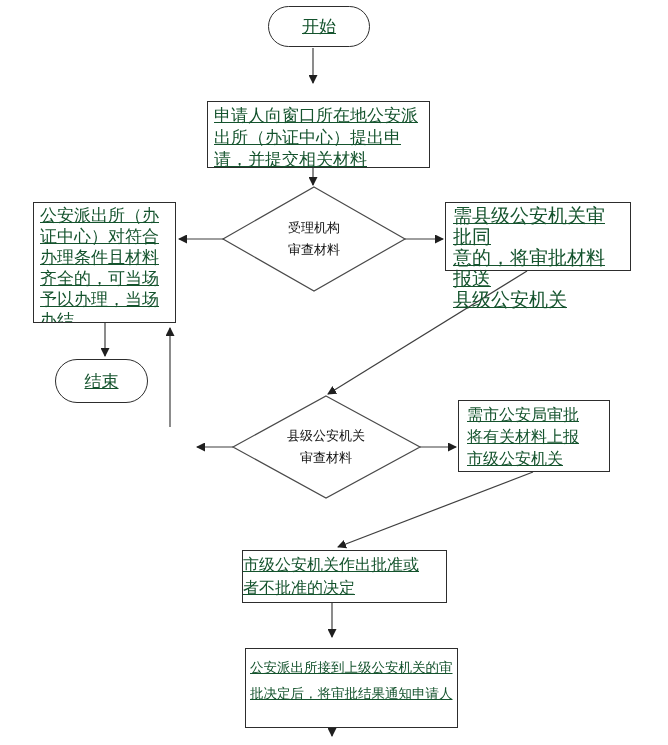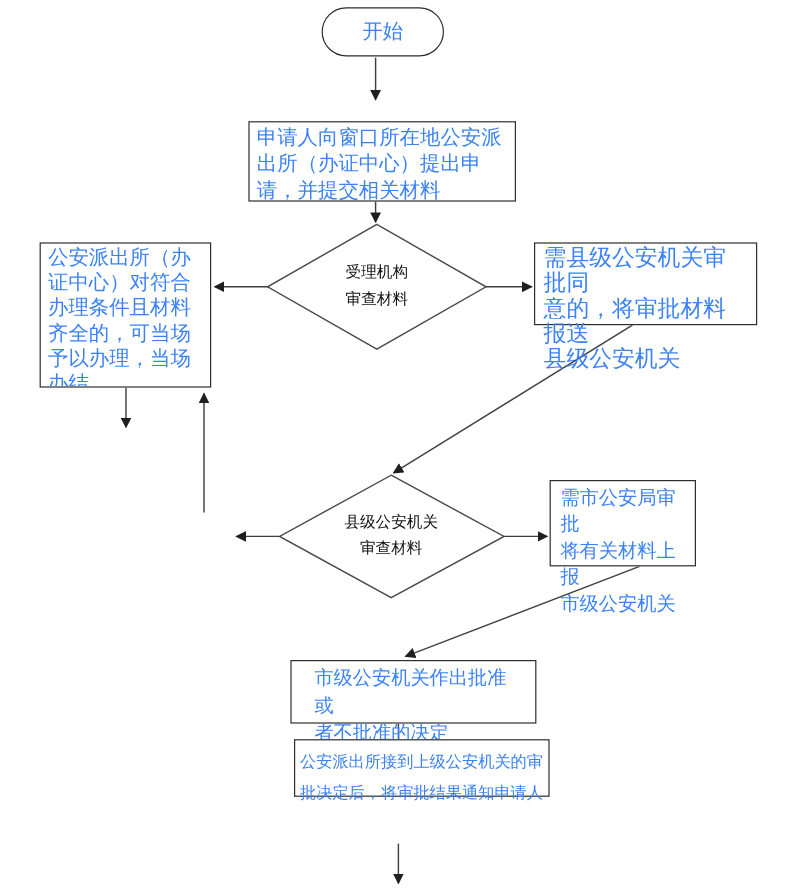--- a/index.html
+++ b/index.html
@@ -11,21 +11,22 @@
     color:#111111;
     overflow:hidden;
   }
   .canvas svg.wires{position:absolute;left:0;top:0;width:668px;height:745px;}
   .node{
     position:absolute;
     box-sizing:border-box;
     background:#ffffff;
     white-space:pre-line;
     word-break:break-all;
-    color:#3b82f6;
+    color:#14532d;
+    text-decoration:underline;
   }
   .rect{border:1px solid #2d2d2d;}
   .stadium{
     border:1px solid #2d2d2d;
     display:flex;align-items:center;justify-content:center;
     text-align:center;
   }
   .diamond-label{
     position:absolute;
     background:transparent;
@@ -34,23 +35,23 @@
     pointer-events:none;
   }
   
   .n-start{left:268px;top:6px;width:102px;height:41px;border-radius:21px;font-size:17px;}
   .n-apply{left:207px;top:86px;width:223px;height:67px;padding:2px 6px;font-size:17px;line-height:22px;margin-top:15px;}
   .n-accept-label{left:224px;top:217px;width:180px;font-size:13px;line-height:22px;}
   .n-onsite{left:33px;top:202px;width:143px;height:121px;padding:2px 6px;font-size:17px;line-height:21px;overflow:hidden;}
   .n-end{left:55px;top:359px;width:93px;height:44px;border-radius:22px;font-size:17px;}
   .n-county{left:445px;top:202px;width:186px;height:69px;padding:2px 7px;font-size:19px;line-height:21px;}
   .n-county-review-label{left:236px;top:425px;width:180px;font-size:13px;line-height:22px;}
-  .n-cityreport{left:458px;top:400px;width:122px;height:72px;padding:3px 8px;font-size:16px;line-height:22px;}
-  .n-decision{left:242px;top:550px;width:205px;height:53px;padding:2px 19px;font-size:16px;line-height:23px;}
-  .n-notify{left:245px;top:616px;width:213px;height:48px;padding:5px 4px;font-size:13.5px;line-height:26px;}
+  .n-cityreport{left:458px;top:400px;width:152px;height:72px;padding:3px 8px;font-size:16px;line-height:22px;}
+  .n-decision{left:242px;top:550px;width:205px;height:53px;padding:2px 0;font-size:16px;line-height:23px;}
+  .n-notify{left:245px;top:648px;width:213px;height:80px;padding:5px 4px;font-size:13.5px;line-height:26px;}
 </style>
 </head>
 <body>
 
 <div class="canvas">
 
   <svg class="wires" viewBox="0 0 668 745" xmlns="http://www.w3.org/2000/svg">
     <defs>
       <marker id="arrow" markerUnits="userSpaceOnUse" markerWidth="9" markerHeight="9" refX="8" refY="4.5" orient="auto">
         <path d="M0,0 L9,4.5 L0,9 Z" fill="#1f1f1f"></path>
@@ -85,20 +86,23 @@
   <div class="diamond-label n-accept-label">受理机构
 审查材料</div>
 
   <div class="node rect n-onsite">公安派出所（办
 证中心）对符合
 办理条件且材料
 齐全的，可当场
 予以办理，当场
 办结</div>
 
+  <div class="node stadium n-end">
+    <span>结束</span>
+  </div>
 
   <div class="node rect n-county">需县级公安机关审批同
 意的，将审批材料报送
 县级公安机关</div>
 
   <div class="diamond-label n-county-review-label">县级公安机关
 审查材料</div>
 
   <div class="node rect n-cityreport">需市公安局审批
 将有关材料上报

